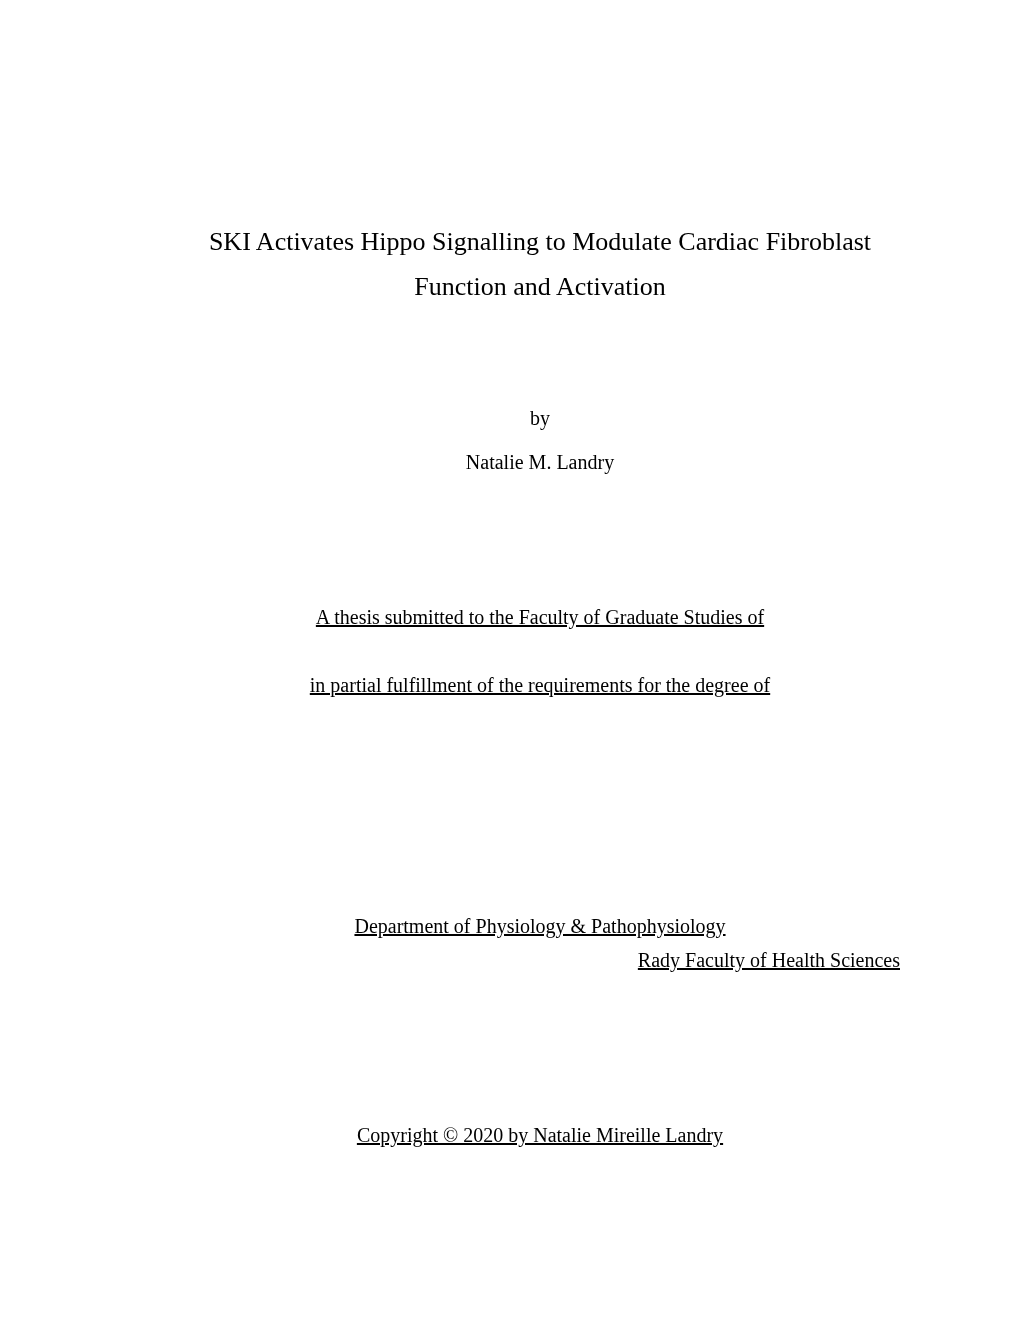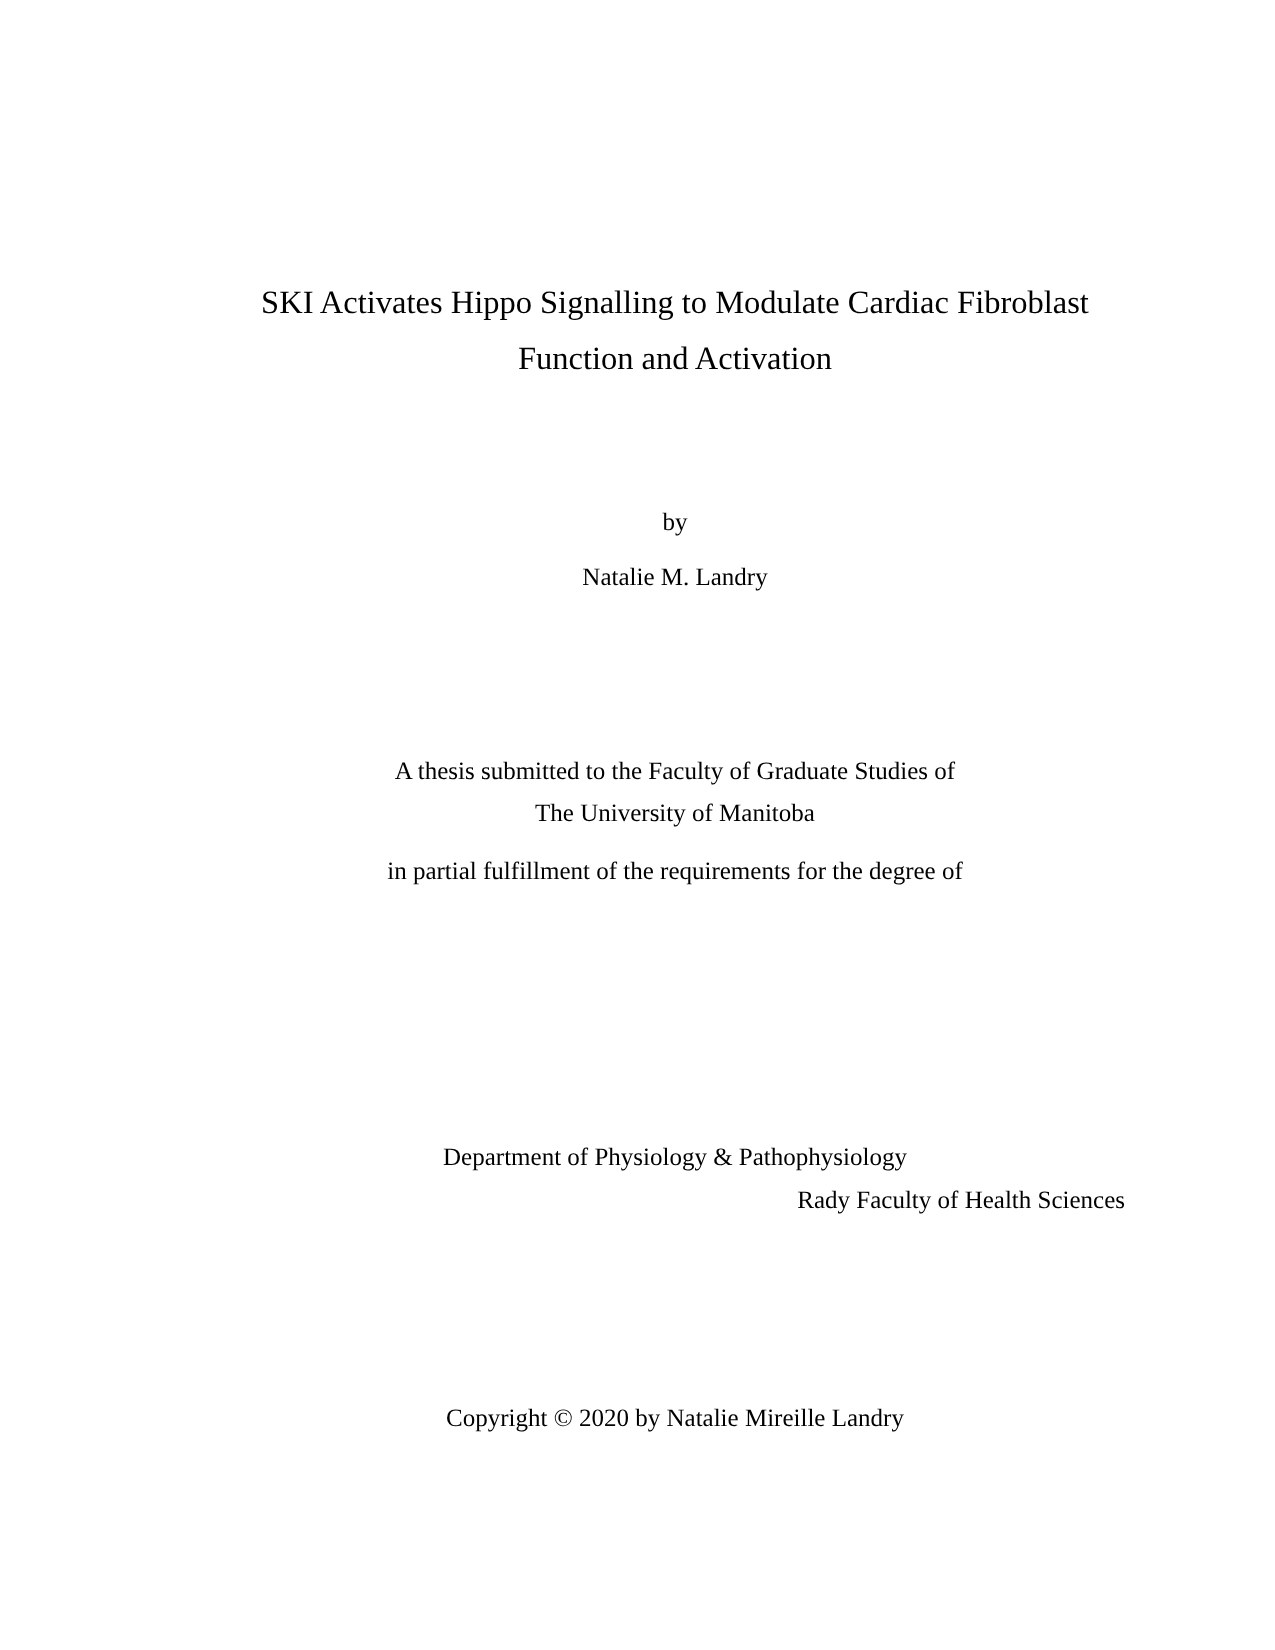--- a/index.html
+++ b/index.html
@@ -24,20 +24,21 @@
     text-align: center;
     white-space: nowrap;
   }
   .title-line {
     font-size: 26px;
     line-height: 45px;
   }
   .body-line {
     font-size: 20px;
     line-height: 34px;
+    text-decoration: underline;
   }
   .byline-block {
     font-size: 20px;
     line-height: 44px;
   }
 </style>
 </head>
 <body>
 
 <div class="page">
@@ -45,23 +46,22 @@
   <div class="line title-line" style="top: 219px;">SKI Activates Hippo Signalling to Modulate Cardiac Fibroblast</div>
 
   <div class="line byline-block" style="top: 396px;">by</div>
 
   <div class="line title-line" style="top: 264px;">Function and Activation</div>
 
   <div class="line byline-block" style="top: 440px;">Natalie M. Landry</div>
 
   <div class="line body-line" style="top: 600px;">A thesis submitted to the Faculty of Graduate Studies of</div>
 
-  <div class="line body-line" style="top: 634px;">The University of Manitoba</div>
 
-  <div class="line body-line" style="top: 668px; margin-top: 12px;">in partial fulfillment of the requirements for the degree of</div>
+  <div class="line body-line" style="top: 668px;">in partial fulfillment of the requirements for the degree of</div>
 
 
   <div class="line body-line" style="top: 909px;">Department of Physiology &amp; Pathophysiology</div>
 
   <div class="line body-line" style="top: 943px; text-align: right;">Rady Faculty of Health Sciences</div>
 
 
   <div class="line body-line" style="top: 1118px;">Copyright © 2020 by Natalie Mireille Landry</div>
 
 </div>

